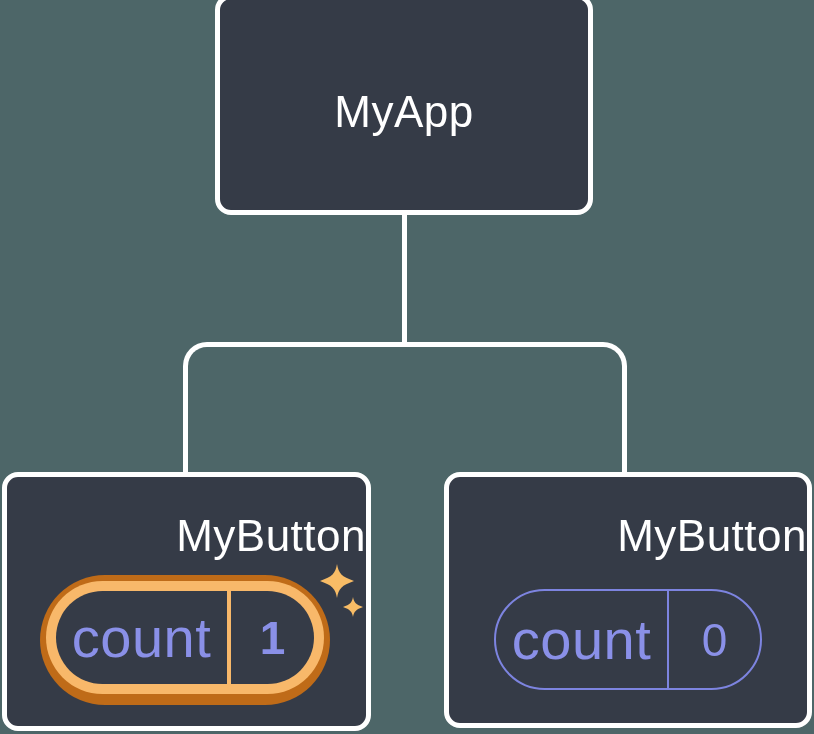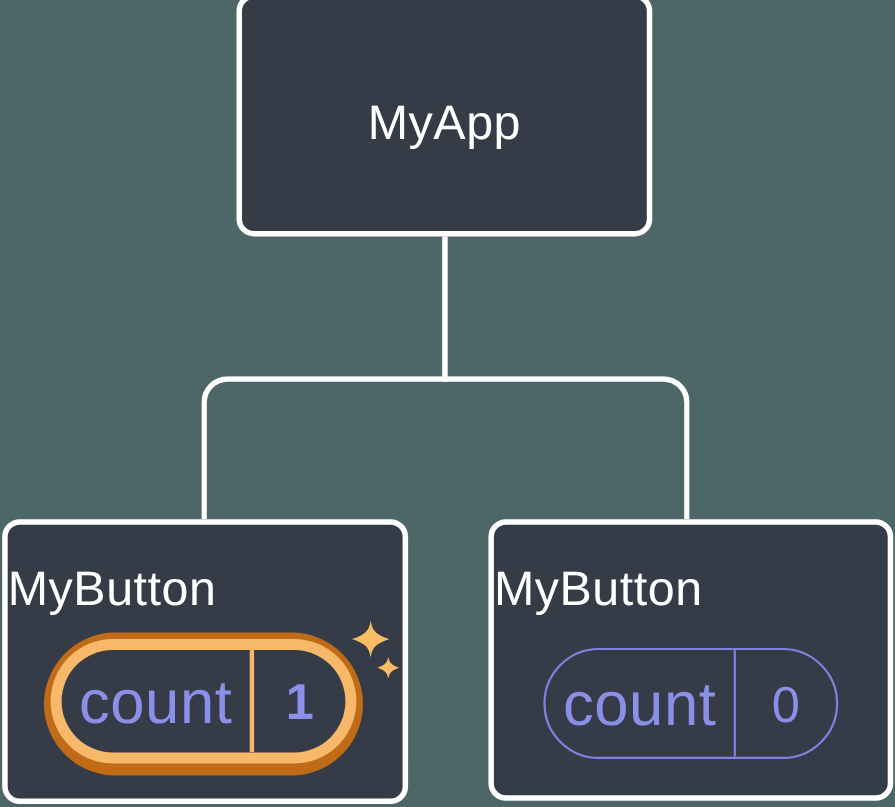--- a/index.html
+++ b/index.html
@@ -43,21 +43,21 @@
     color: var(--label-text);
     font-size: 44px;
     font-weight: 500;
     letter-spacing: 0.5px;
     line-height: 44px;
     white-space: nowrap;
   }
   .child-label {
     position: absolute;
     left: 0; right: 0; top: 37px;
-    text-align: left;
+    text-align: right;
   }
   .stem {
     position: absolute;
     left: 402px; top: 215px;
     width: 5px; height: 132px;
     background: var(--connector);
   }
   .branch {
     position: absolute;
     left: 183px; top: 342px;

